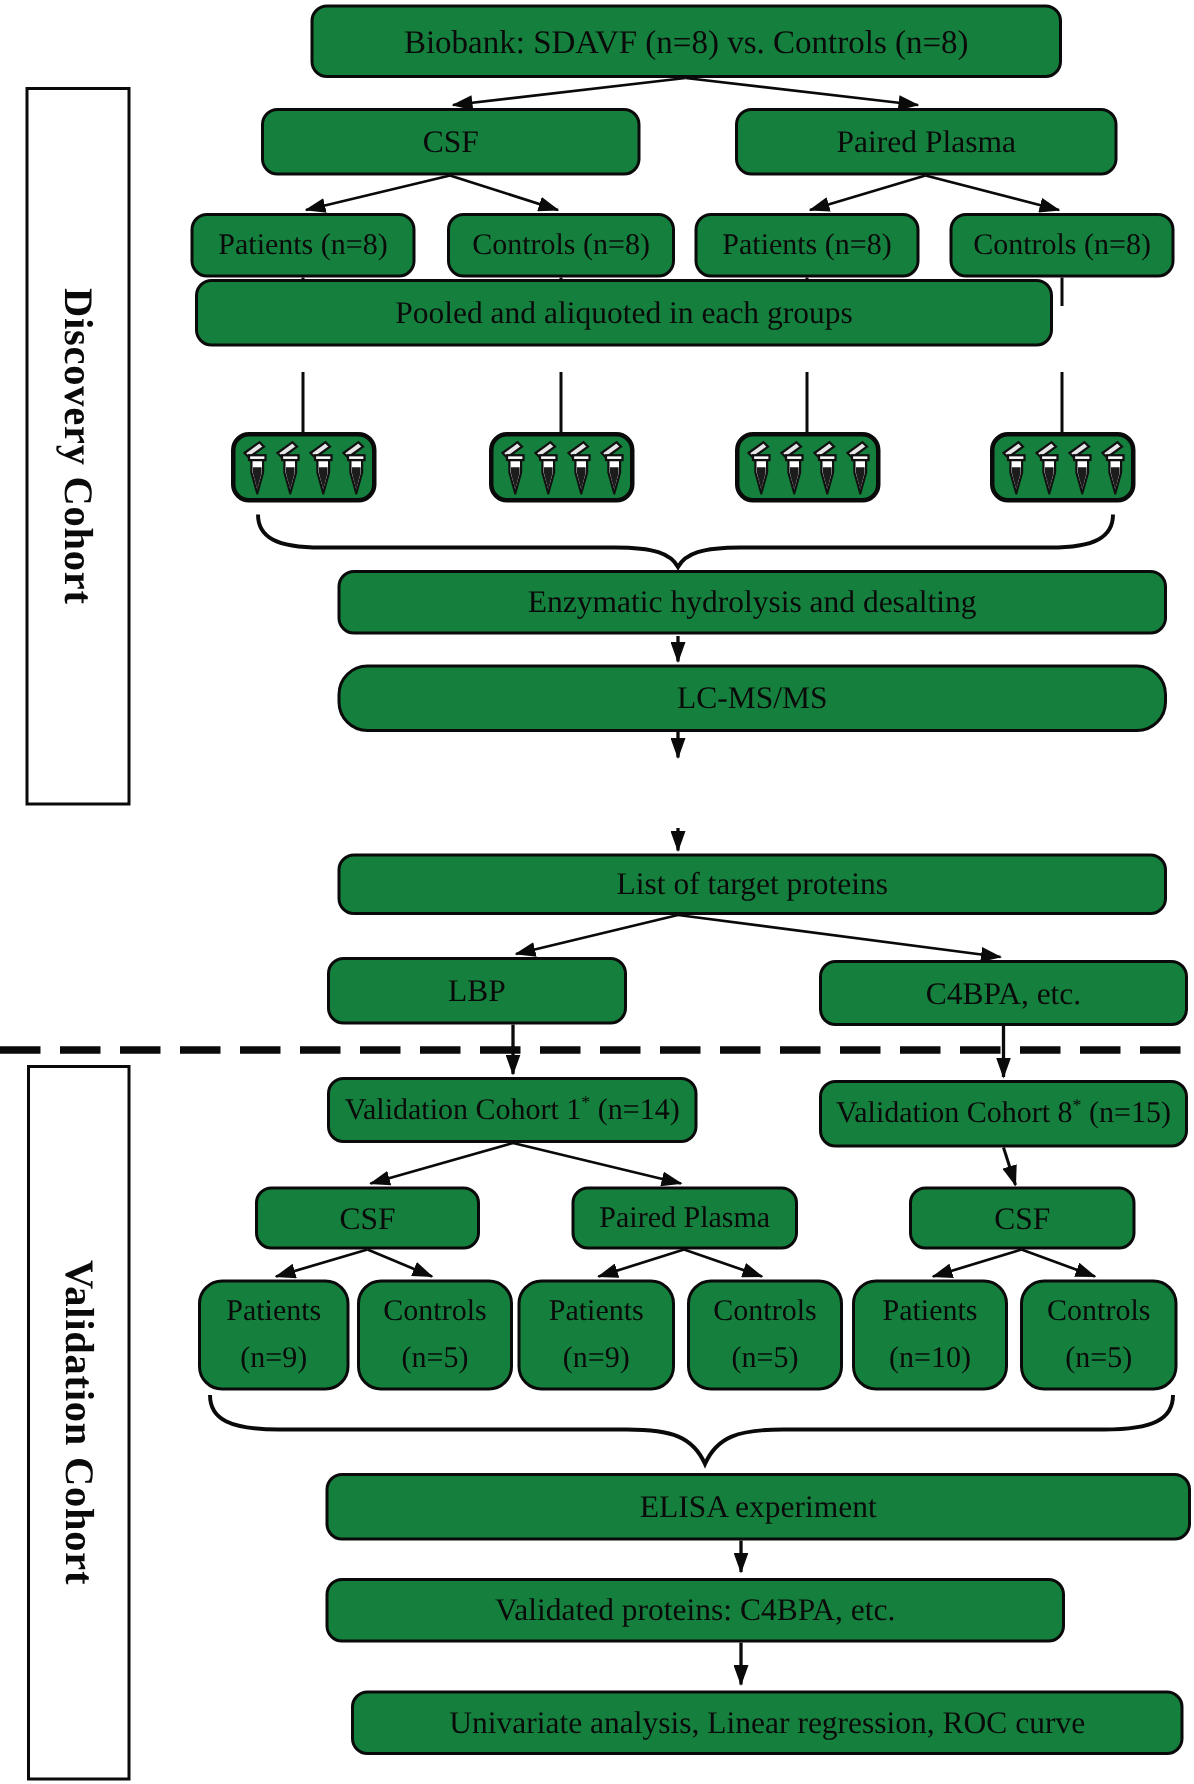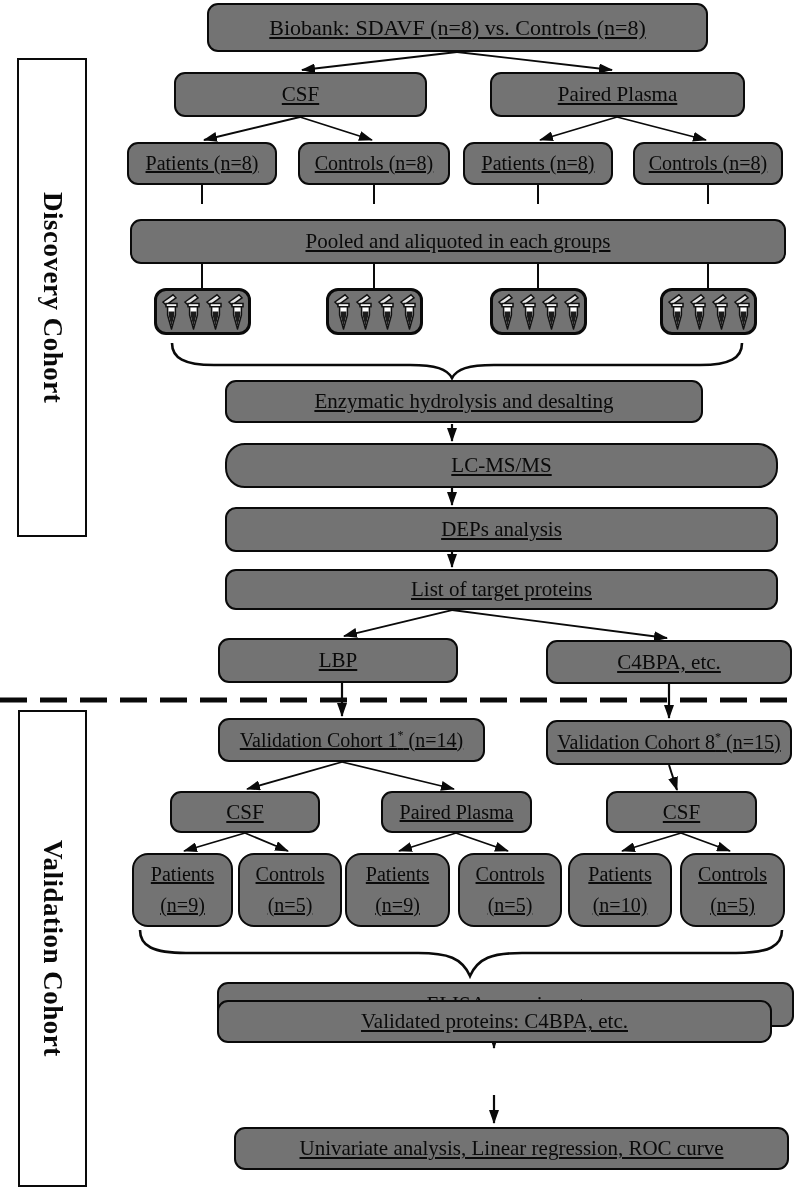--- a/index.html
+++ b/index.html
@@ -3,26 +3,25 @@
 <meta charset="utf-8">
 <style>
   html,body { margin:0; padding:0; background:#ffffff; }
   .stage {
     position:relative; width:796px; height:1189px; background:#ffffff;
     font-family:"Liberation Serif","DejaVu Serif",serif; color:#0a0a0a;
     overflow:hidden;
   }
   svg.overlay { position:absolute; left:0; top:0; z-index:1; }
   .box {
-    position:absolute; box-sizing:border-box; background:#737373;
+    position:absolute; box-sizing:border-box; background:#15803d;
     border:2.8px solid #0a0a0a; border-radius:11px;
     display:flex; align-items:center; justify-content:center;
     text-align:center; font-size:21px; line-height:1.15; z-index:2;
     padding:0 4px;
-    text-decoration:underline;
   }
   .box.title { font-size:22px; }
   .box.small { border-radius:16px; flex-direction:column; font-size:20px; line-height:1.55; padding:2px; }
   .box.tubes { border-radius:12px; border-width:3px; padding:0; }
   .sidebar {
     position:absolute; box-sizing:border-box; background:#ffffff;
     border:2.6px solid #0a0a0a; z-index:2;
     display:flex; align-items:center; justify-content:center;
     writing-mode:vertical-rl; font-size:27px; font-weight:bold;
     letter-spacing:0.5px; text-align:center;
@@ -108,21 +107,21 @@
   <div class="sidebar" style="left:17px; top:58px; width:70px; height:479px;">Discovery Cohort</div>
   <div class="sidebar" style="left:18px; top:710px; width:69px; height:477px;">Validation Cohort</div>
 
   <div class="box title" style="left:207px; top:3px; width:501px; height:49px;">Biobank: SDAVF (n=8) vs. Controls (n=8)</div>
   <div class="box" style="left:174px; top:72px; width:253px; height:45px;">CSF</div>
   <div class="box" style="left:490px; top:72px; width:255px; height:45px;">Paired Plasma</div>
   <div class="box" style="left:127px; top:142px; width:150px; height:43px; font-size:20px;">Patients (n=8)</div>
   <div class="box" style="left:298px; top:142px; width:152px; height:43px; font-size:20px;">Controls (n=8)</div>
   <div class="box" style="left:463px; top:142px; width:150px; height:43px; font-size:20px;">Patients (n=8)</div>
   <div class="box" style="left:633px; top:142px; width:150px; height:43px; font-size:20px;">Controls (n=8)</div>
-  <div class="box" style="left:130px; top:219px; width:656px; height:45px;">Pooled and aliquoted in each groups</div>
+  <div class="box" style="left:130px; top:186px; width:572px; height:45px;">Pooled and aliquoted in each groups</div>
 
   <div class="box tubes" style="left:154px; top:288px; width:97px; height:47px;">
     <svg class="tubesvg" viewBox="0 0 91 41">
       <use href="#tube" x="6" y="3"></use>
         <use href="#tube" x="28" y="3"></use>
         <use href="#tube" x="50" y="3"></use>
         <use href="#tube" x="72" y="3"></use>
     </svg>
   </div>
   <div class="box tubes" style="left:326px; top:288px; width:97px; height:47px;">
@@ -143,28 +142,27 @@
   </div>
   <div class="box tubes" style="left:660px; top:288px; width:97px; height:47px;">
     <svg class="tubesvg" viewBox="0 0 91 41">
       <use href="#tube" x="6" y="3"></use>
         <use href="#tube" x="28" y="3"></use>
         <use href="#tube" x="50" y="3"></use>
         <use href="#tube" x="72" y="3"></use>
     </svg>
   </div>
 
-  <div class="box" style="left:225px; top:380px; width:478px; height:43px;">Enzymatic hydrolysis and desalting</div>
+  <div class="box" style="left:225px; top:380px; width:553px; height:43px;">Enzymatic hydrolysis and desalting</div>
   <div class="box" style="left:225px; top:443px; width:553px; height:45px;border-radius:20px;">LC-MS/MS</div>
-  <div class="box" style="left:225px; top:507px; width:553px; height:45px;">DEPs analysis</div>
   <div class="box" style="left:225px; top:569px; width:553px; height:41px;">List of target proteins</div>
-  <div class="box" style="left:218px; top:638px; width:240px; height:45px;">LBP</div>
+  <div class="box" style="left:218px; top:638px; width:200px; height:45px;">LBP</div>
   <div class="box" style="left:546px; top:640px; width:246px; height:44px;">C4BPA, etc.</div>
 
-  <div class="box" style="left:218px; top:718px; width:267px; height:44px; font-size:20px;">
+  <div class="box" style="left:218px; top:718px; width:247px; height:44px; font-size:20px;">
     <span><span>Validation Cohort 1</span><sup class="star">*</sup><span> (n=14)</span></span>
   </div>
   <div class="box" style="left:546px; top:720px; width:246px; height:45px; font-size:20px;">
     <span><span>Validation Cohort 8</span><sup class="star">*</sup><span> (n=15)</span></span>
   </div>
 
   <div class="box" style="left:170px; top:791px; width:150px; height:42px;">CSF</div>
   <div class="box" style="left:381px; top:791px; width:151px; height:42px; font-size:20px;">Paired Plasma</div>
   <div class="box" style="left:606px; top:791px; width:151px; height:42px;">CSF</div>
 
@@ -187,16 +185,16 @@
   <div class="box small" style="left:568px; top:853px; width:104px; height:74px;">
     <div>Patients</div>
       <div>(n=10)</div>
   </div>
   <div class="box small" style="left:680px; top:853px; width:105px; height:74px;">
     <div>Controls</div>
       <div>(n=5)</div>
   </div>
 
   <div class="box" style="left:217px; top:982px; width:577px; height:45px;">ELISA experiment</div>
-  <div class="box" style="left:217px; top:1000px; width:555px; height:43px;">Validated proteins: C4BPA, etc.</div>
+  <div class="box" style="left:217px; top:1052px; width:493px; height:43px;">Validated proteins: C4BPA, etc.</div>
   <div class="box" style="left:217px; top:1127px; width:555px; height:43px;margin-left:17px;">Univariate analysis, Linear regression, ROC curve</div>
 
 </div>
 
 </body></html>

